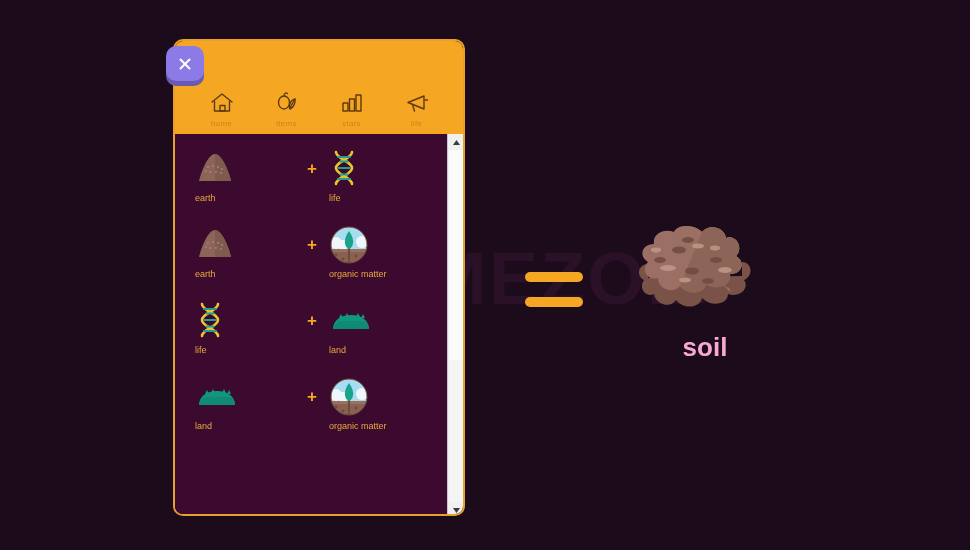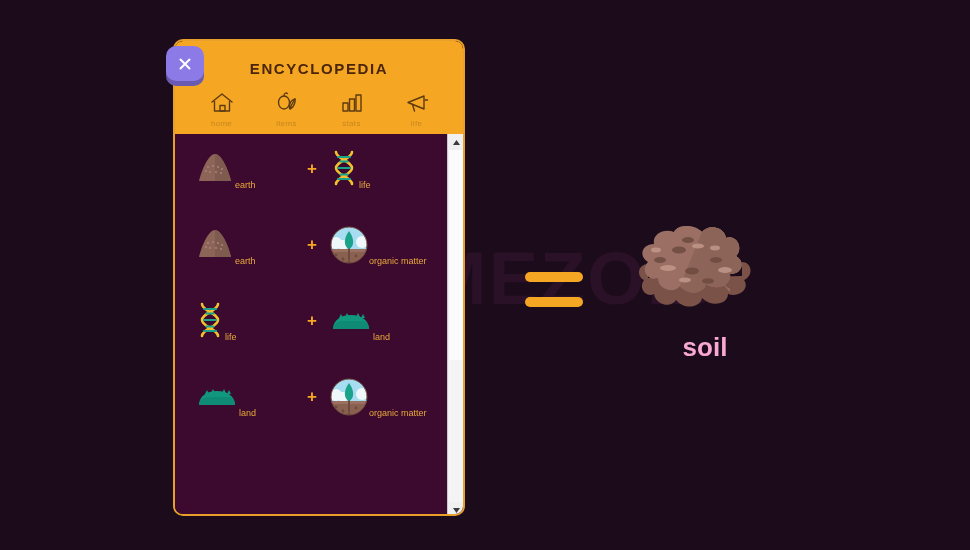--- a/index.html
+++ b/index.html
@@ -139,22 +139,22 @@
   .combo-row {
     display: flex;
     align-items: flex-start;
     justify-content: center;
     margin-top: 14px;
     height: 62px;
   }
   .combo-cell {
     width: 100px;
     display: flex;
-    flex-direction: row;
-    align-items: flex-end;
+    flex-direction: column;
+    align-items: flex-start;
     cursor: pointer;
   }
   .combo-icon {
     height: 42px;
     display: flex;
     align-items: center;
     justify-content: center;
   }
   .combo-label {
     font-size: 9px;
@@ -236,21 +236,20 @@
   }
 </style>
 </head>
 <body>
 
 <div id="watermark">GAMEZOID</div>
 
 <div id="panel">
 
   <div id="panel-header">
-    <div id="panel-title">ENCYCLOPEDIA</div>
 
     <div id="nav">
 
       <div class="nav-item">
         <span class="nav-icon">
           <svg width="26" height="24" viewBox="0 0 26 24" fill="none" stroke="#5d3b10" stroke-width="1.4" stroke-linejoin="round" stroke-linecap="round">
             <path d="M3 11 L13 3 L23 11"></path>
             <path d="M5.5 10.5 V20 H20.5 V10.5"></path>
             <rect x="11" y="14.5" width="5" height="5.5"></rect>
           </svg>

